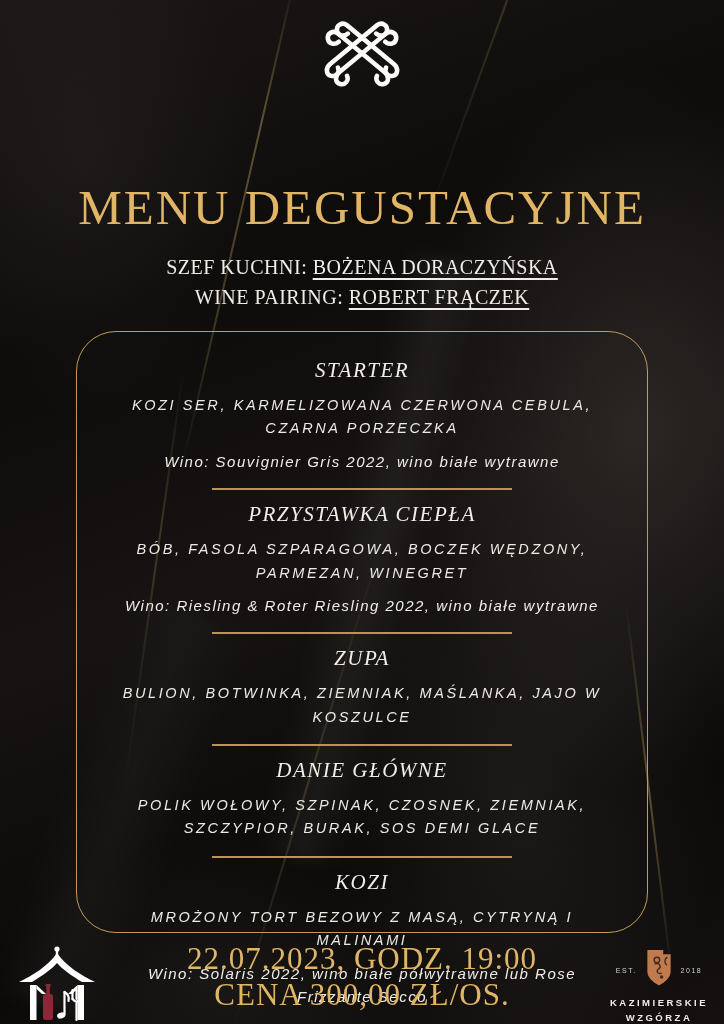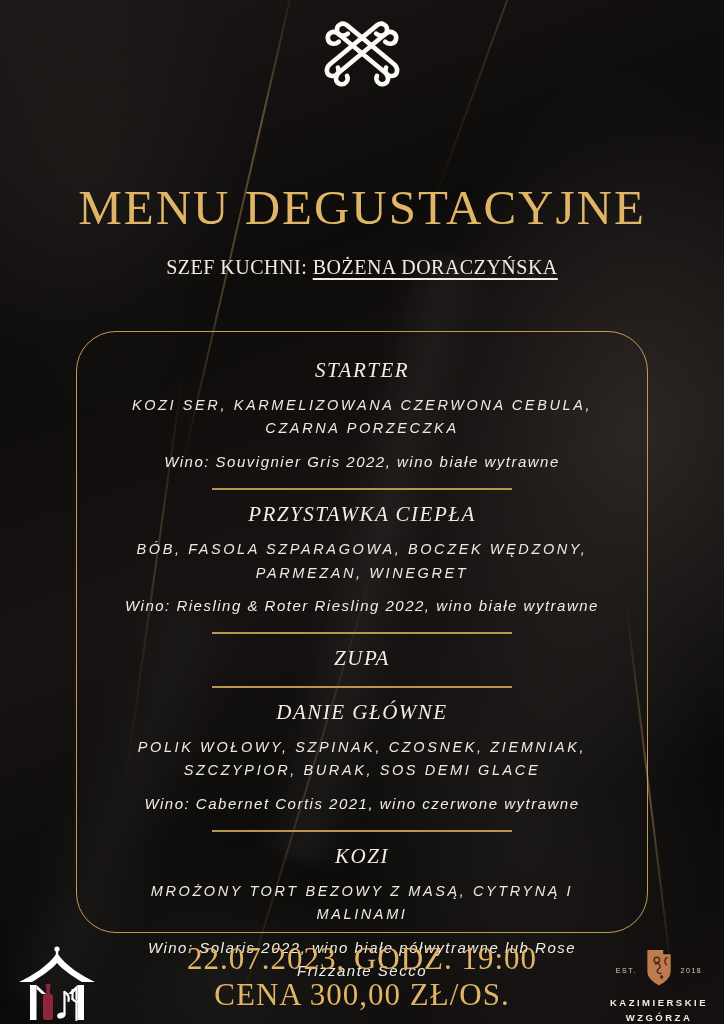--- a/index.html
+++ b/index.html
@@ -112,48 +112,49 @@
         </g>
       </g>
     </svg>
   </div>
 
 
   <div class="title">MENU DEGUSTACYJNE</div>
 
   <div class="credits">
     <div><span>SZEF KUCHNI: </span><span class="name">BOŻENA DORACZYŃSKA</span></div>
+    <div><span>WINE PAIRING: </span><span class="name">ROBERT FRĄCZEK</span></div>
   </div>
 
   <div class="menu-box">
     <div id="menu-sections">
     <div class="section">
       <div class="section-heading">STARTER</div>
       <div class="dish">KOZI SER, KARMELIZOWANA CZERWONA CEBULA, CZARNA PORZECZKA</div>
       <div class="wine">Wino: Souvignier Gris 2022, wino białe wytrawne</div>
       <div class="divider"></div>
     </div>
 
     <div class="section">
       <div class="section-heading">PRZYSTAWKA CIEPŁA</div>
       <div class="dish">BÓB, FASOLA SZPARAGOWA, BOCZEK WĘDZONY, PARMEZAN, WINEGRET</div>
       <div class="wine">Wino: Riesling &amp; Roter Riesling 2022, wino białe wytrawne</div>
       <div class="divider"></div>
     </div>
 
     <div class="section">
       <div class="section-heading">ZUPA</div>
+      <div class="dish">BULION, BOTWINKA, ZIEMNIAK, MAŚLANKA, JAJO W KOSZULCE</div>
 
       <div class="divider"></div>
     </div>
 
     <div class="section">
       <div class="section-heading">DANIE GŁÓWNE</div>
       <div class="dish">POLIK WOŁOWY, SZPINAK, CZOSNEK, ZIEMNIAK, SZCZYPIOR, BURAK, SOS DEMI GLACE</div>
-      <div class="wine">Wino: Cabernet Cortis 2021, wino czerwone wytrawne</div>
       <div class="divider"></div>
     </div>
 
     <div class="section">
       <div class="section-heading">KOZI</div>
       <div class="dish">MROŻONY TORT BEZOWY Z MASĄ, CYTRYNĄ I MALINAMI</div>
       <div class="wine">Wino: Solaris 2022, wino białe półwytrawne lub Rose Frizzante Secco</div>
 
     </div>
   </div>

